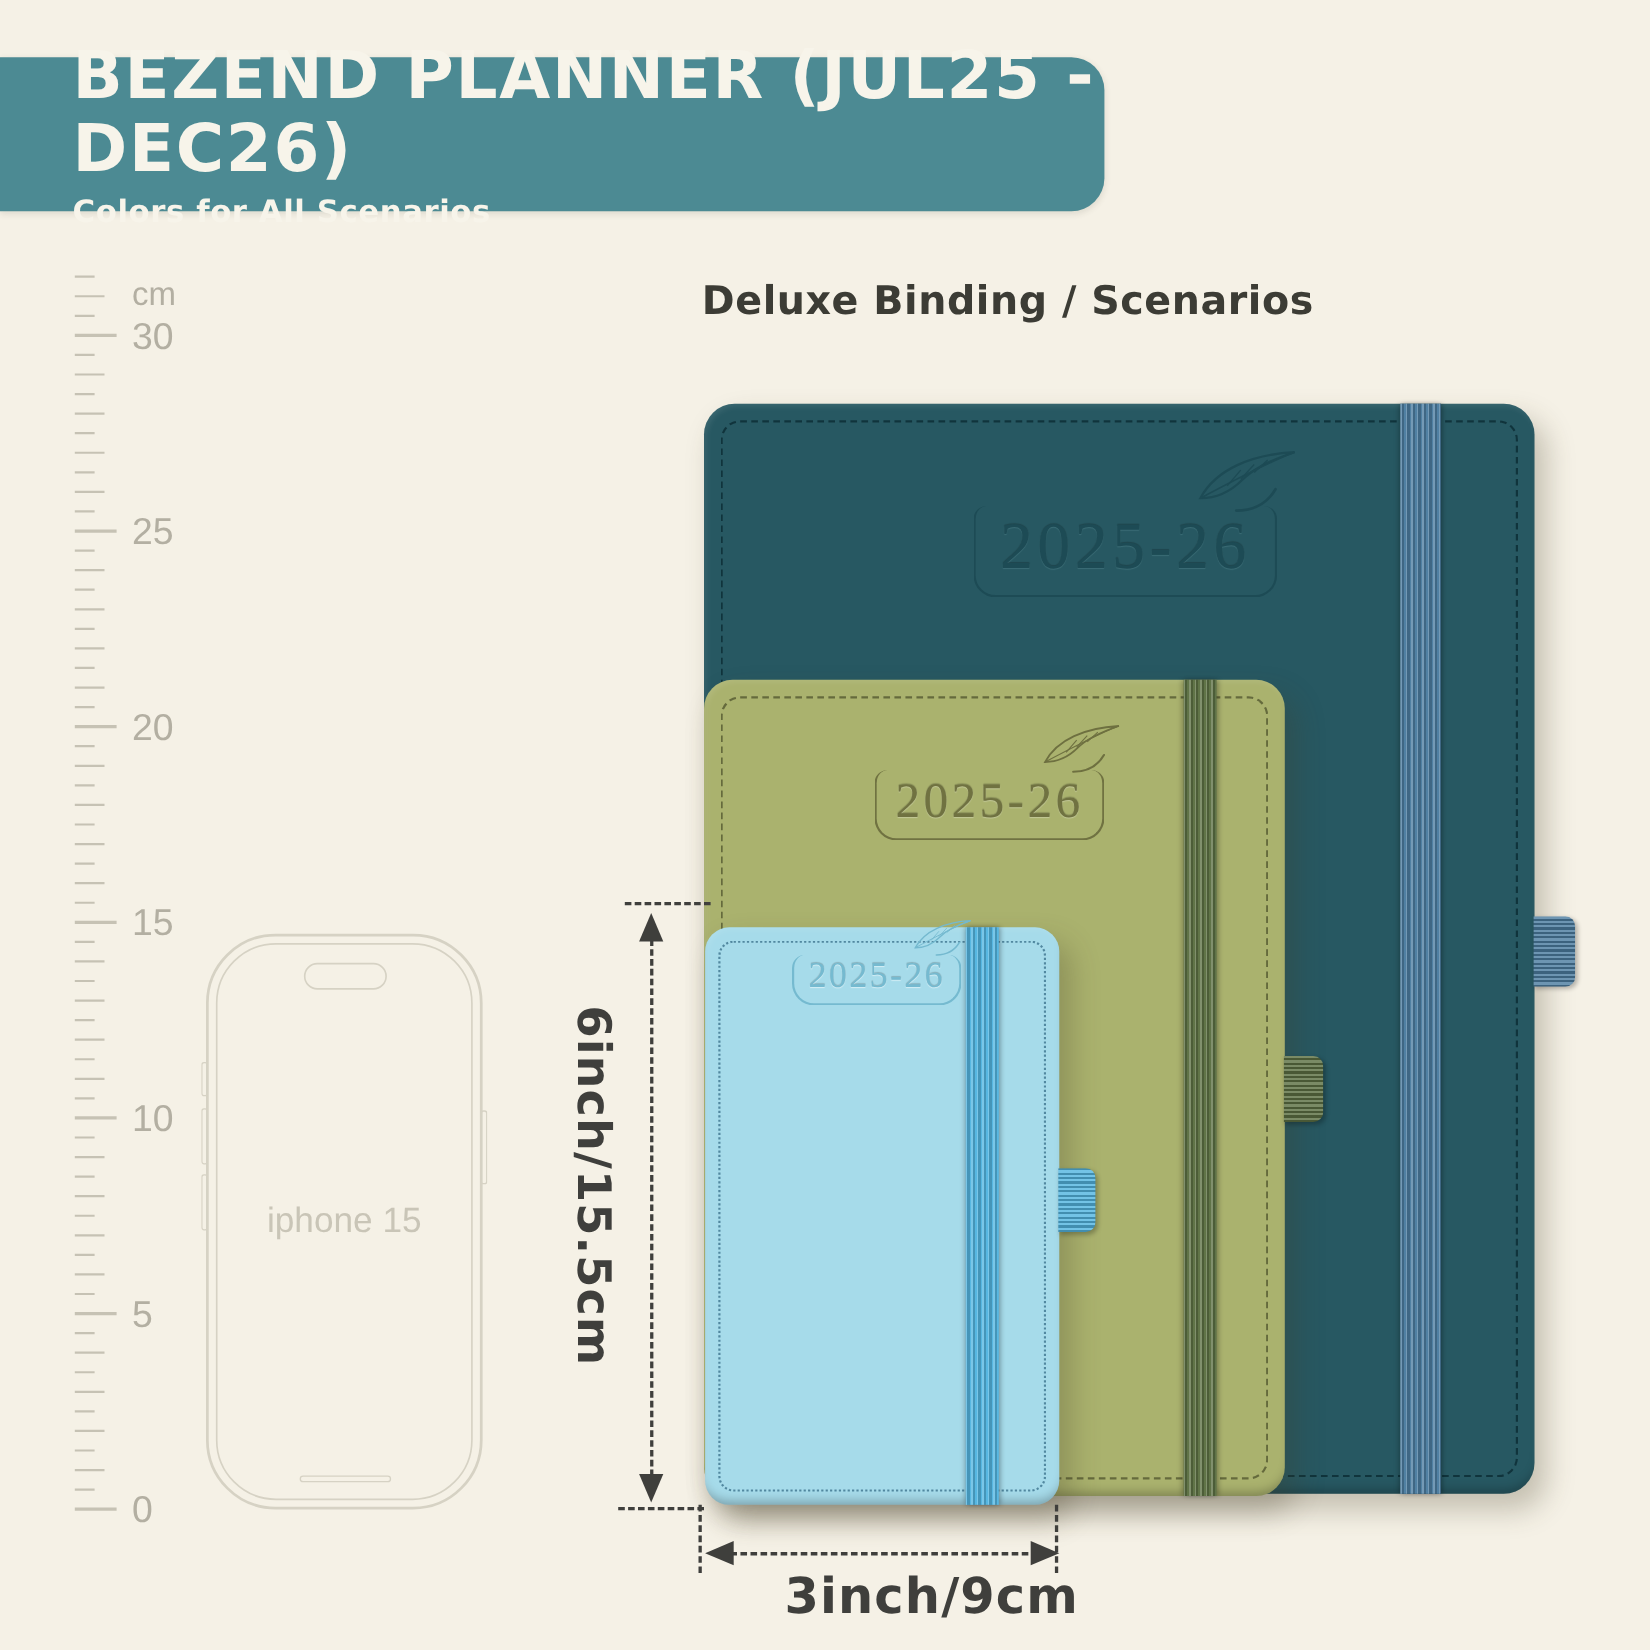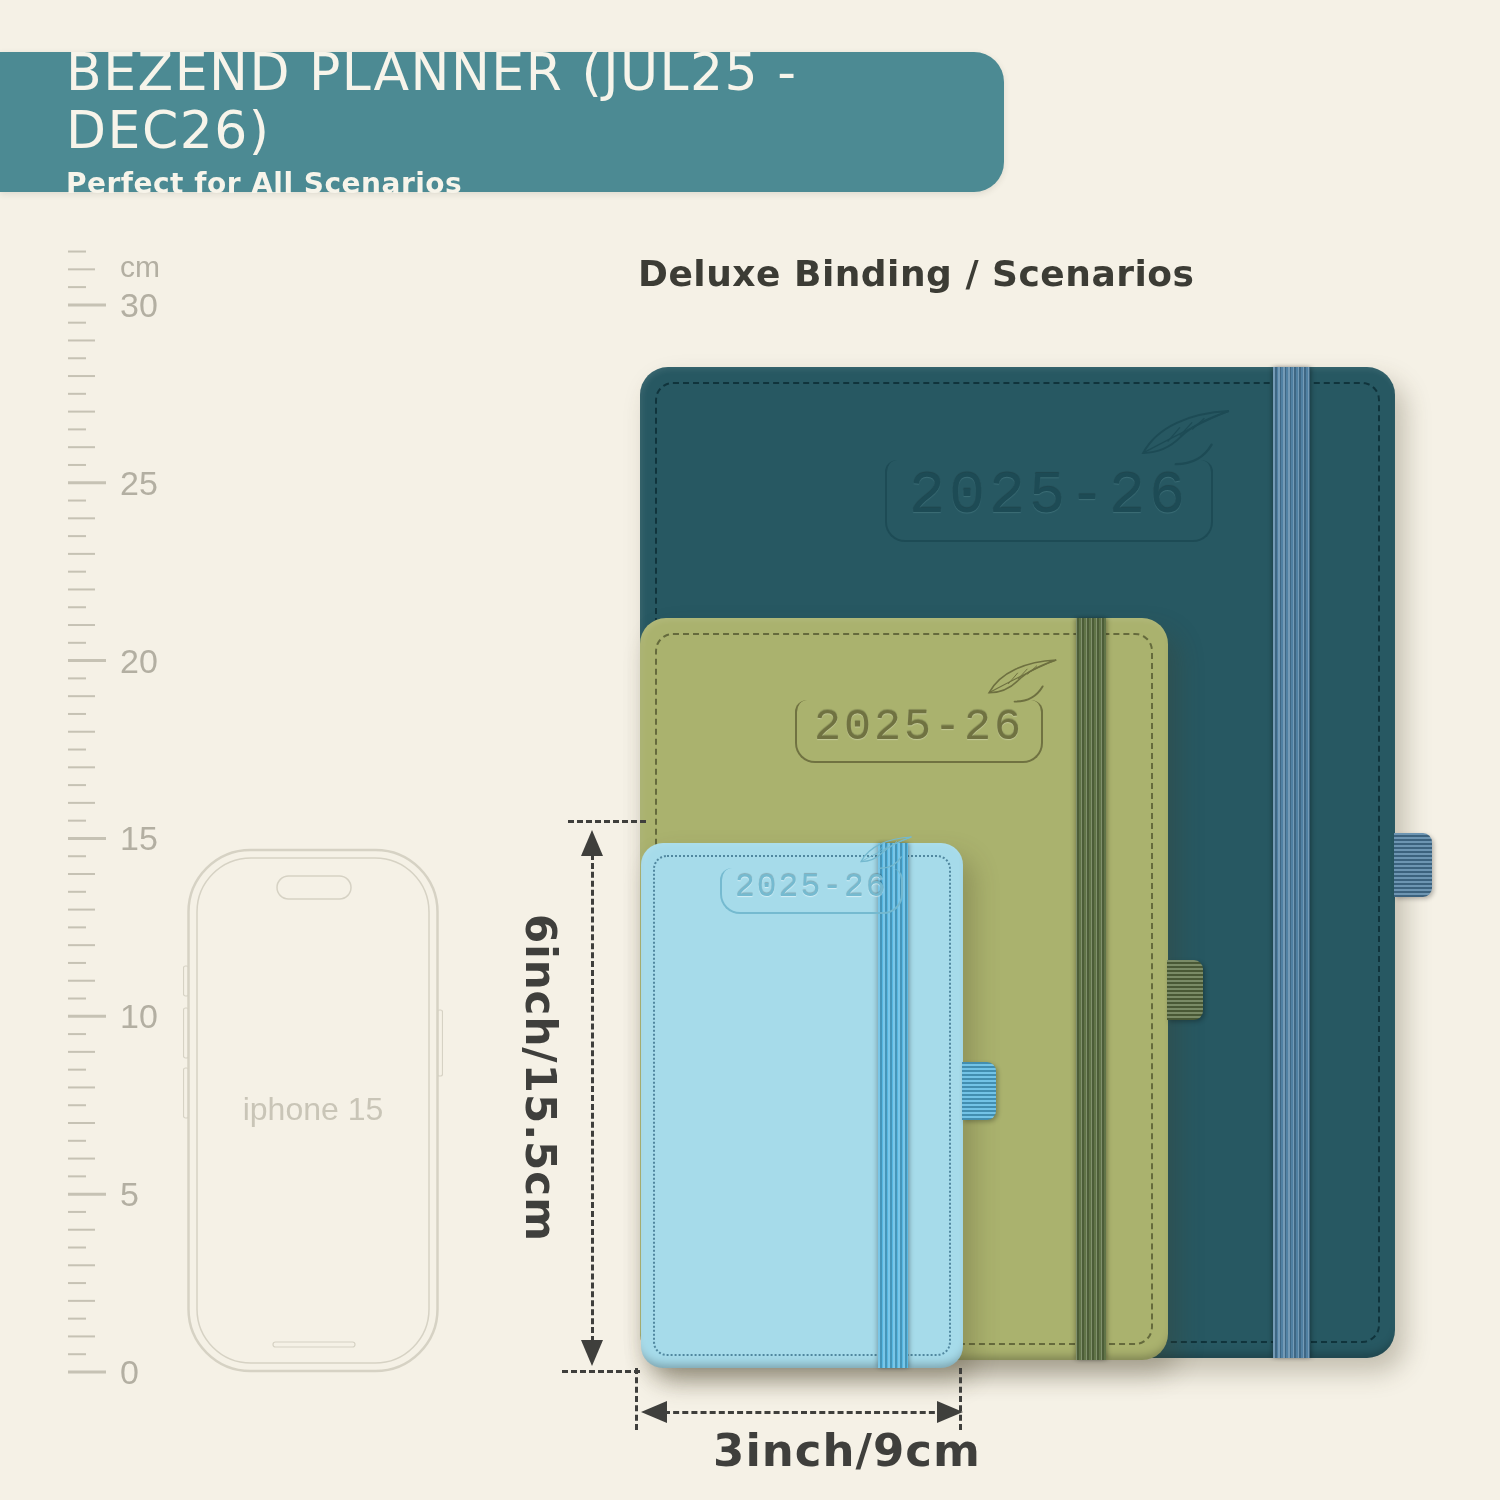--- a/index.html
+++ b/index.html
@@ -4,21 +4,21 @@
 <style>
   html,body{margin:0;padding:0;}
   body{font-family:"DejaVu Sans",sans-serif;}
   #stage{position:relative;width:1500px;height:1500px;overflow:hidden;background:#f5f1e6;}
 
   
   .banner{position:absolute;left:0;top:52px;width:1004px;height:140px;
     border-radius:0 30px 30px 0;background:#4c8a93;color:#f7f4ea;
     display:flex;flex-direction:column;justify-content:center;padding-left:66px;box-sizing:border-box;
     box-shadow:0 2px 6px rgba(60,60,40,0.12);}
-  .banner-title{font-size:52px;font-weight:normal;letter-spacing:1.5px;line-height:1.1;}
+  .banner-title{font-size:60px;font-weight:bold;letter-spacing:1.5px;line-height:1.1;}
   .banner-subtitle{font-size:28px;font-weight:bold;letter-spacing:0.5px;margin-top:8px;}
 
   
   .subhead{position:absolute;left:638px;top:246px;color:#3c3c35;font-size:36px;font-weight:bold;line-height:1.55;letter-spacing:0.5px;}
 
   
   .ruler{position:absolute;left:58px;top:245px;}
   .phone{position:absolute;left:183px;top:848px;}
 
   
@@ -40,21 +40,21 @@
   .planner-medium .loop{right:-35px;top:342px;width:36px;height:60px;}
   .planner-small{left:641px;top:843px;width:322px;height:525px;z-index:3;border-radius:22px;}
   .planner-small .band{left:237px;width:30px;}
   .planner-small .loop{right:-33px;top:219px;width:34px;height:58px;}
   .planner-small .stitch{inset:12px;border-style:dotted;border-radius:14px;}
 
   
   .logo{position:absolute;color:var(--emboss);}
   .year-wrap{display:inline-block;border:2px solid currentColor;border-top:none;
     border-radius:12px 12px 20px 20px;opacity:0.96;}
-  .year{font-family:Liberation Mono, monospace;display:block;
+  .year{font-family:Liberation Serif, serif;display:block;
     text-shadow:0 1px 1px var(--emboss-hi), 0 -1px 1px rgba(0,0,0,0.22);}
   .feather{position:absolute;}
   .planner-large .logo{left:245px;top:93px;}
   .planner-large .year-wrap{padding:2px 22px 10px;}
   .planner-large .year{font-size:60px;letter-spacing:4px;}
   .planner-large .feather{width:102px;top:-54px;right:-22px;}
   .planner-medium .logo{left:155px;top:82px;}
   .planner-medium .year-wrap{padding:2px 17px 8px;}
   .planner-medium .year{font-size:45px;letter-spacing:3px;}
   .planner-medium .feather{width:80px;top:-44px;right:-18px;}
@@ -87,21 +87,21 @@
   .height-label{left:540px;top:1078px;transform:translate(-50%,-50%) rotate(90deg);}
   .width-label{left:800px;top:1424px;transform:translateX(-50%);font-size:45px;}
 </style>
 </head>
 <body>
 
 <div id="stage" style="background: rgb(245, 241, 230);">
 
   <div class="banner" style="background: rgb(76, 138, 147); color: rgb(247, 244, 234);">
     <div class="banner-title">BEZEND PLANNER (JUL25 - DEC26)</div>
-    <div class="banner-subtitle">Perfect for All Scenarios</div>
+    <div class="banner-subtitle">Colors for All Scenarios</div>
   </div>
 
   <div class="subhead" style="color: rgb(60, 60, 53);">
     <div>Deluxe Binding / Scenarios</div>
   </div>
 
   <svg class="ruler" id="ruler-svg" width="180" height="1150">
       <line x1="10" x2="48" y1="1127" y2="1127" stroke="#c6c2b4" stroke-width="3"></line>
       <line x1="10" x2="28" y1="1109.215" y2="1109.215" stroke="#c6c2b4" stroke-width="2"></line>
       <line x1="10" x2="37" y1="1091.43" y2="1091.43" stroke="#c6c2b4" stroke-width="2"></line>

